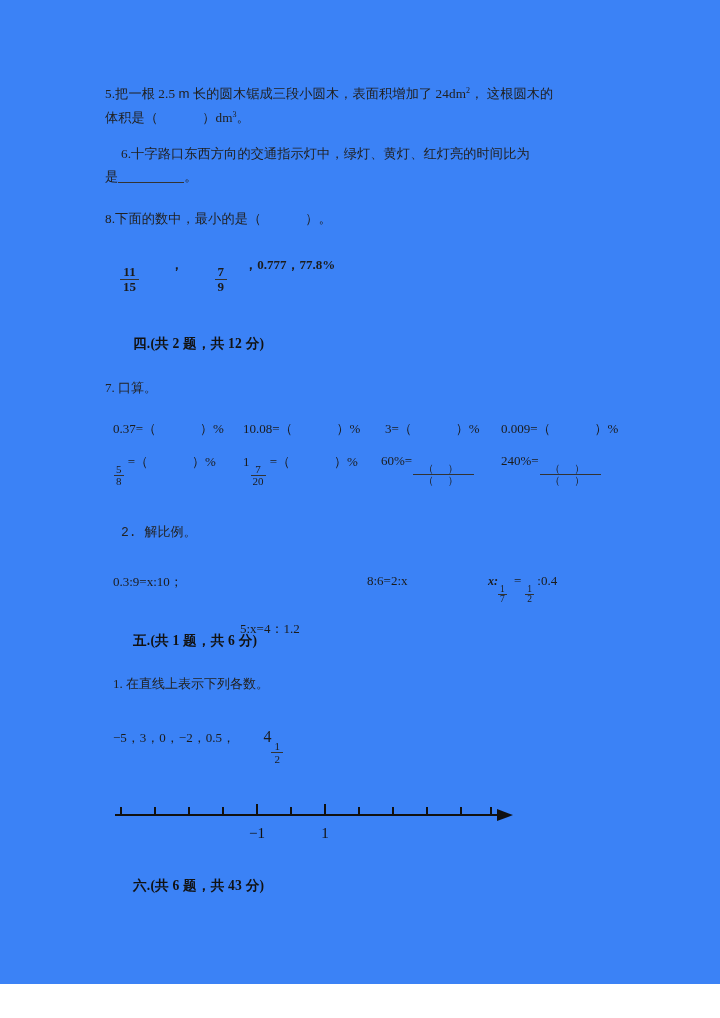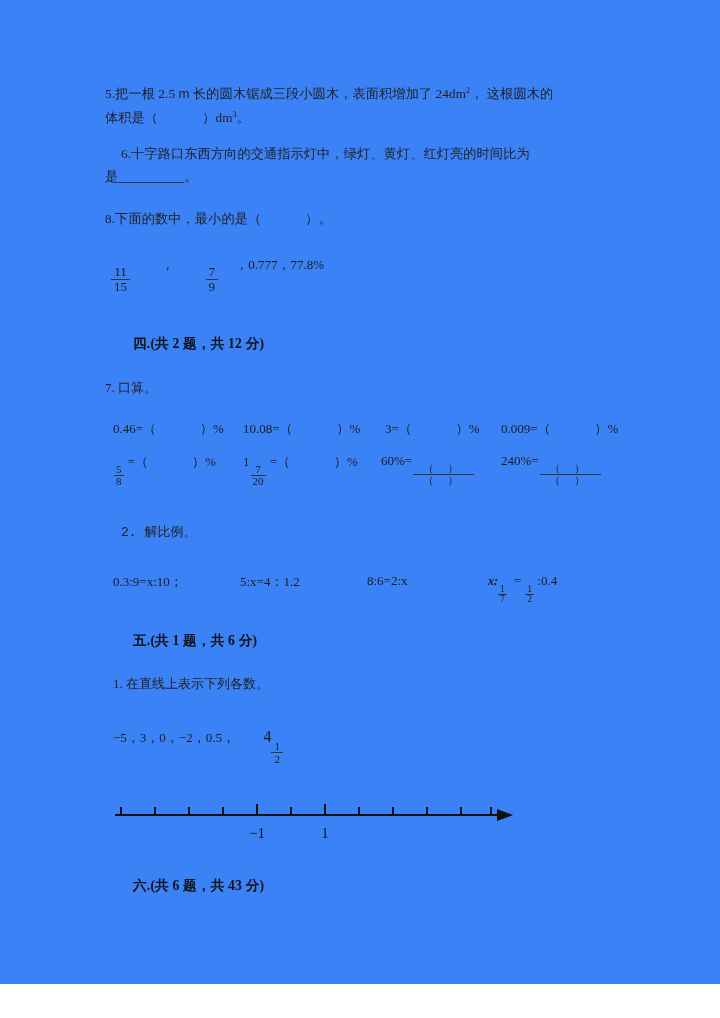--- a/index.html
+++ b/index.html
@@ -158,21 +158,21 @@
           <span>是</span><span class="ul-blank"></span><span>。</span>
         </div>
       </div>
 
       <div class="q" style="position:absolute; left:0; top:128px; width:520px;">
         <div class="q-line">
           <span>8.</span><span>下面的数中，最小的是（</span><span class="blank-paren"></span><span>）。</span>
         </div>
       </div>
 
-      <div style="position:absolute; left:6px; top:176px; font-size:13px;">
+      <div style="position:absolute; left:15px; top:176px; font-size:13px;font-weight:bold;">
         <span class="frac-lg">
           <span class="num">11</span>
           <span class="den">15</span>
         </span>
         <span style="display:inline-block;width:28px;"></span><span>，</span><span style="display:inline-block;width:28px;"></span>
         <span class="frac-lg">
           <span class="num">7</span>
           <span class="den">9</span>
         </span>
         <span style="display:inline-block;width:14px;"></span><span>，0.777，77.8%</span>
@@ -180,21 +180,21 @@
 
     </div>
 
     <div style="position:absolute; left:0; top:255px; width:520px;">
       <div class="section-head" style="position:absolute; left:0; top:0;">四.(共 2 题，共 12 分)</div>
 
       <div class="sub-q" style="position:absolute; left:0; top:44px;">7. 口算。</div>
 
       <div style="position:absolute; left:0; top:85px; height:22px; width:520px;">
         <span class="cell" style="left:8px;">
-          <span>0.46=（</span><span class="blank-paren"></span><span>）%</span>
+          <span>0.37=（</span><span class="blank-paren"></span><span>）%</span>
         </span>
         <span class="cell" style="left:138px;">
           <span>10.08=（</span><span class="blank-paren"></span><span>）%</span>
         </span>
         <span class="cell" style="left:280px;">
           <span>3=（</span><span class="blank-paren"></span><span>）%</span>
         </span>
         <span class="cell" style="left:396px;">
           <span>0.009=（</span><span class="blank-paren"></span><span>）%</span>
         </span>
@@ -229,21 +229,21 @@
             <span class="num">（）</span>
             <span class="den">（）</span>
           </span>
         </span>
       </div>
 
       <div class="sub-q" style="position:absolute; left:16px; top:188px;font-family:Liberation Mono, monospace;">2. 解比例。</div>
 
       <div style="position:absolute; left:0; top:238px; height:26px; width:520px;">
         <span class="cell" style="left:8px;">0.3:9=x:10；</span>
-        <span class="cell" style="left:135px;">5:x=4：1.2</span>
+        <span class="cell" style="left:135px;margin-top:47px;">5:x=4：1.2</span>
         <span class="cell" style="left:262px;">8:6=2:x</span>
         <span class="cell" style="left:383px;">
           <span style="font-style:italic;font-weight:bold;font-size:12px;">x:</span><span class="frac-sm">
             <span class="num">1</span>
             <span class="den">7</span>
           </span>
           <span style="margin:0 4px;">=</span><span class="frac-sm">
             <span class="num">1</span>
             <span class="den">2</span>
           </span>

